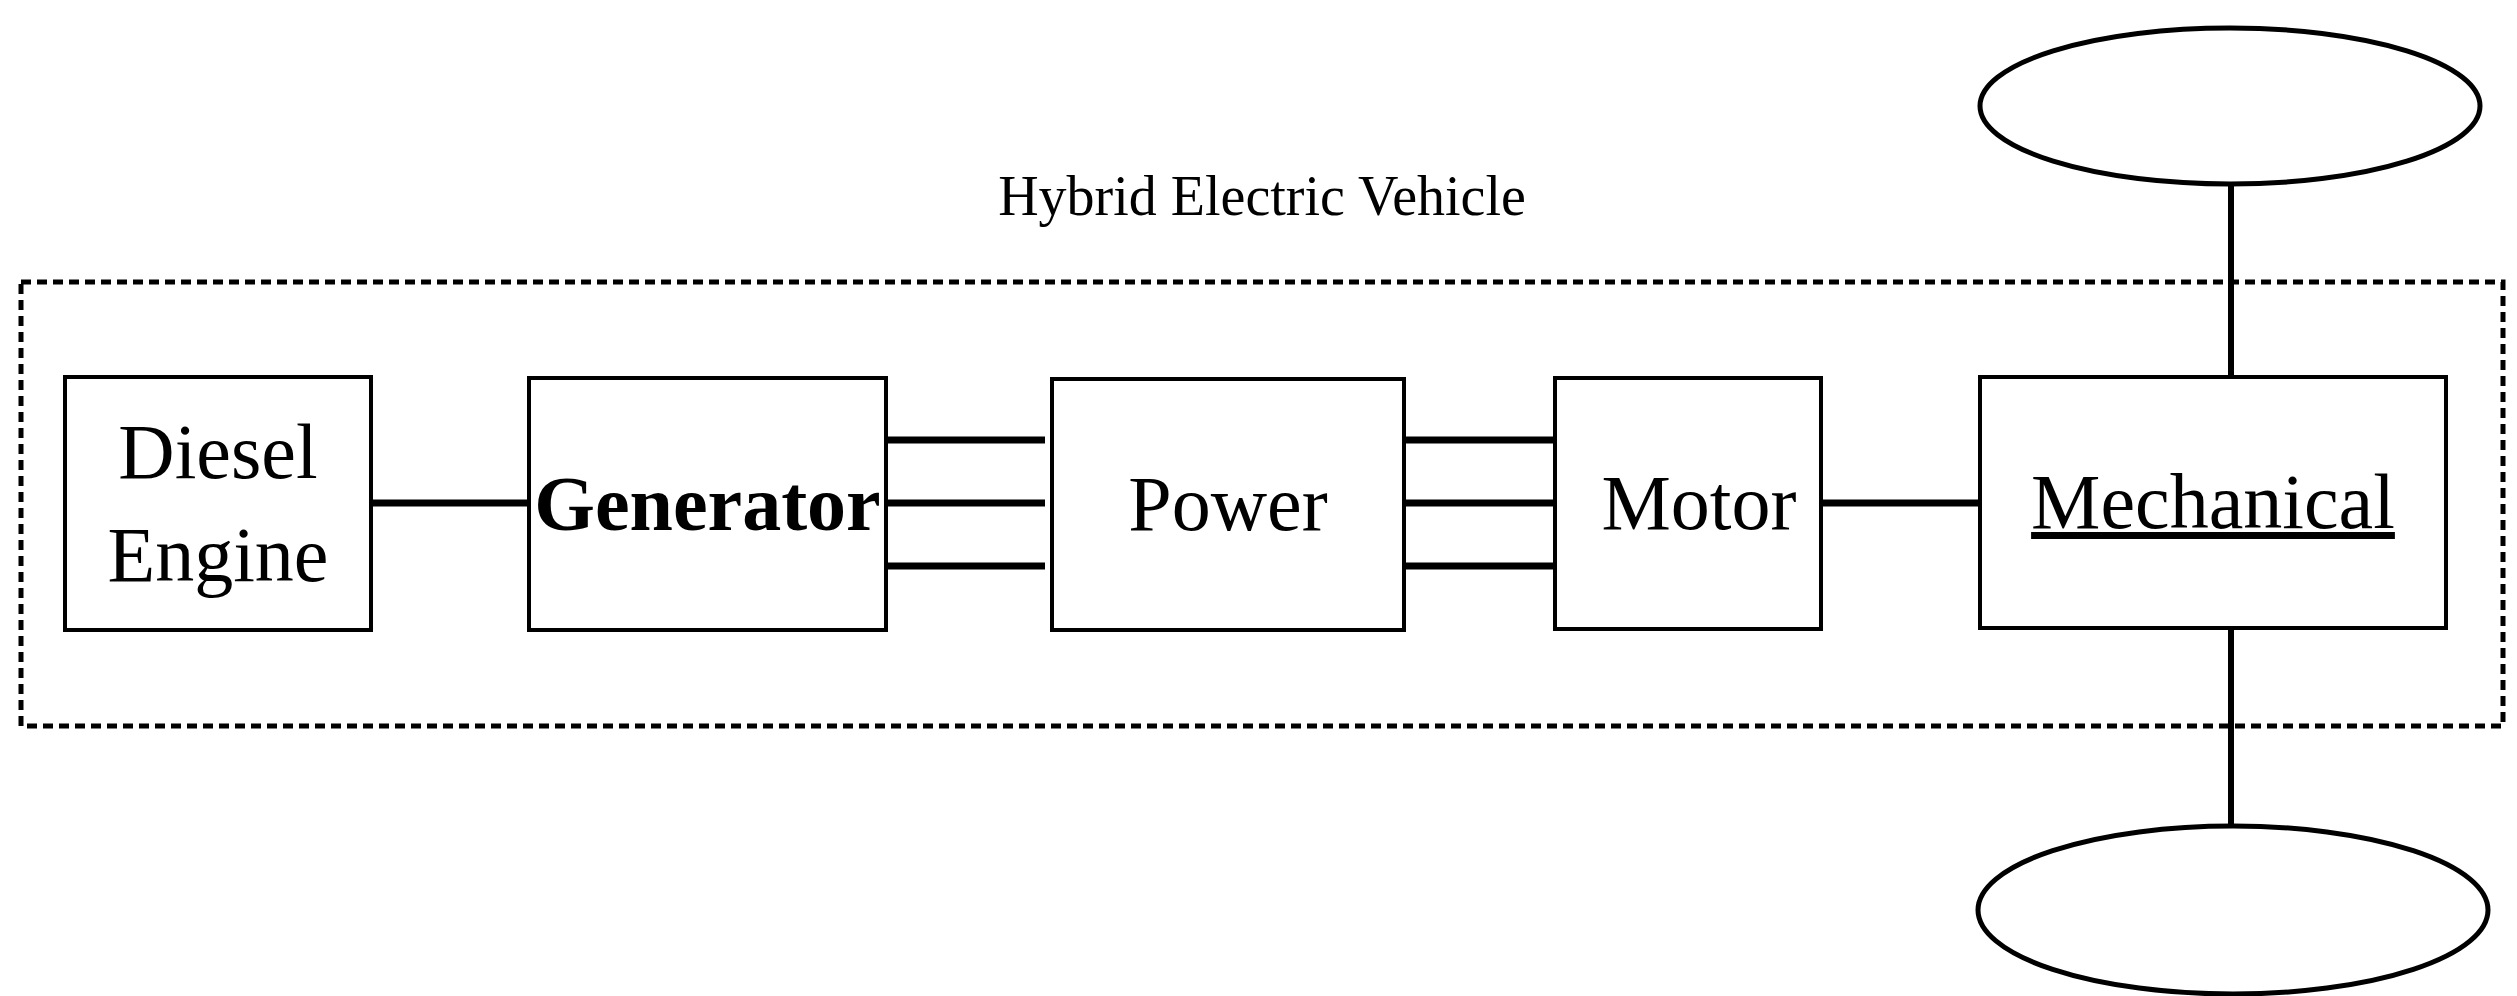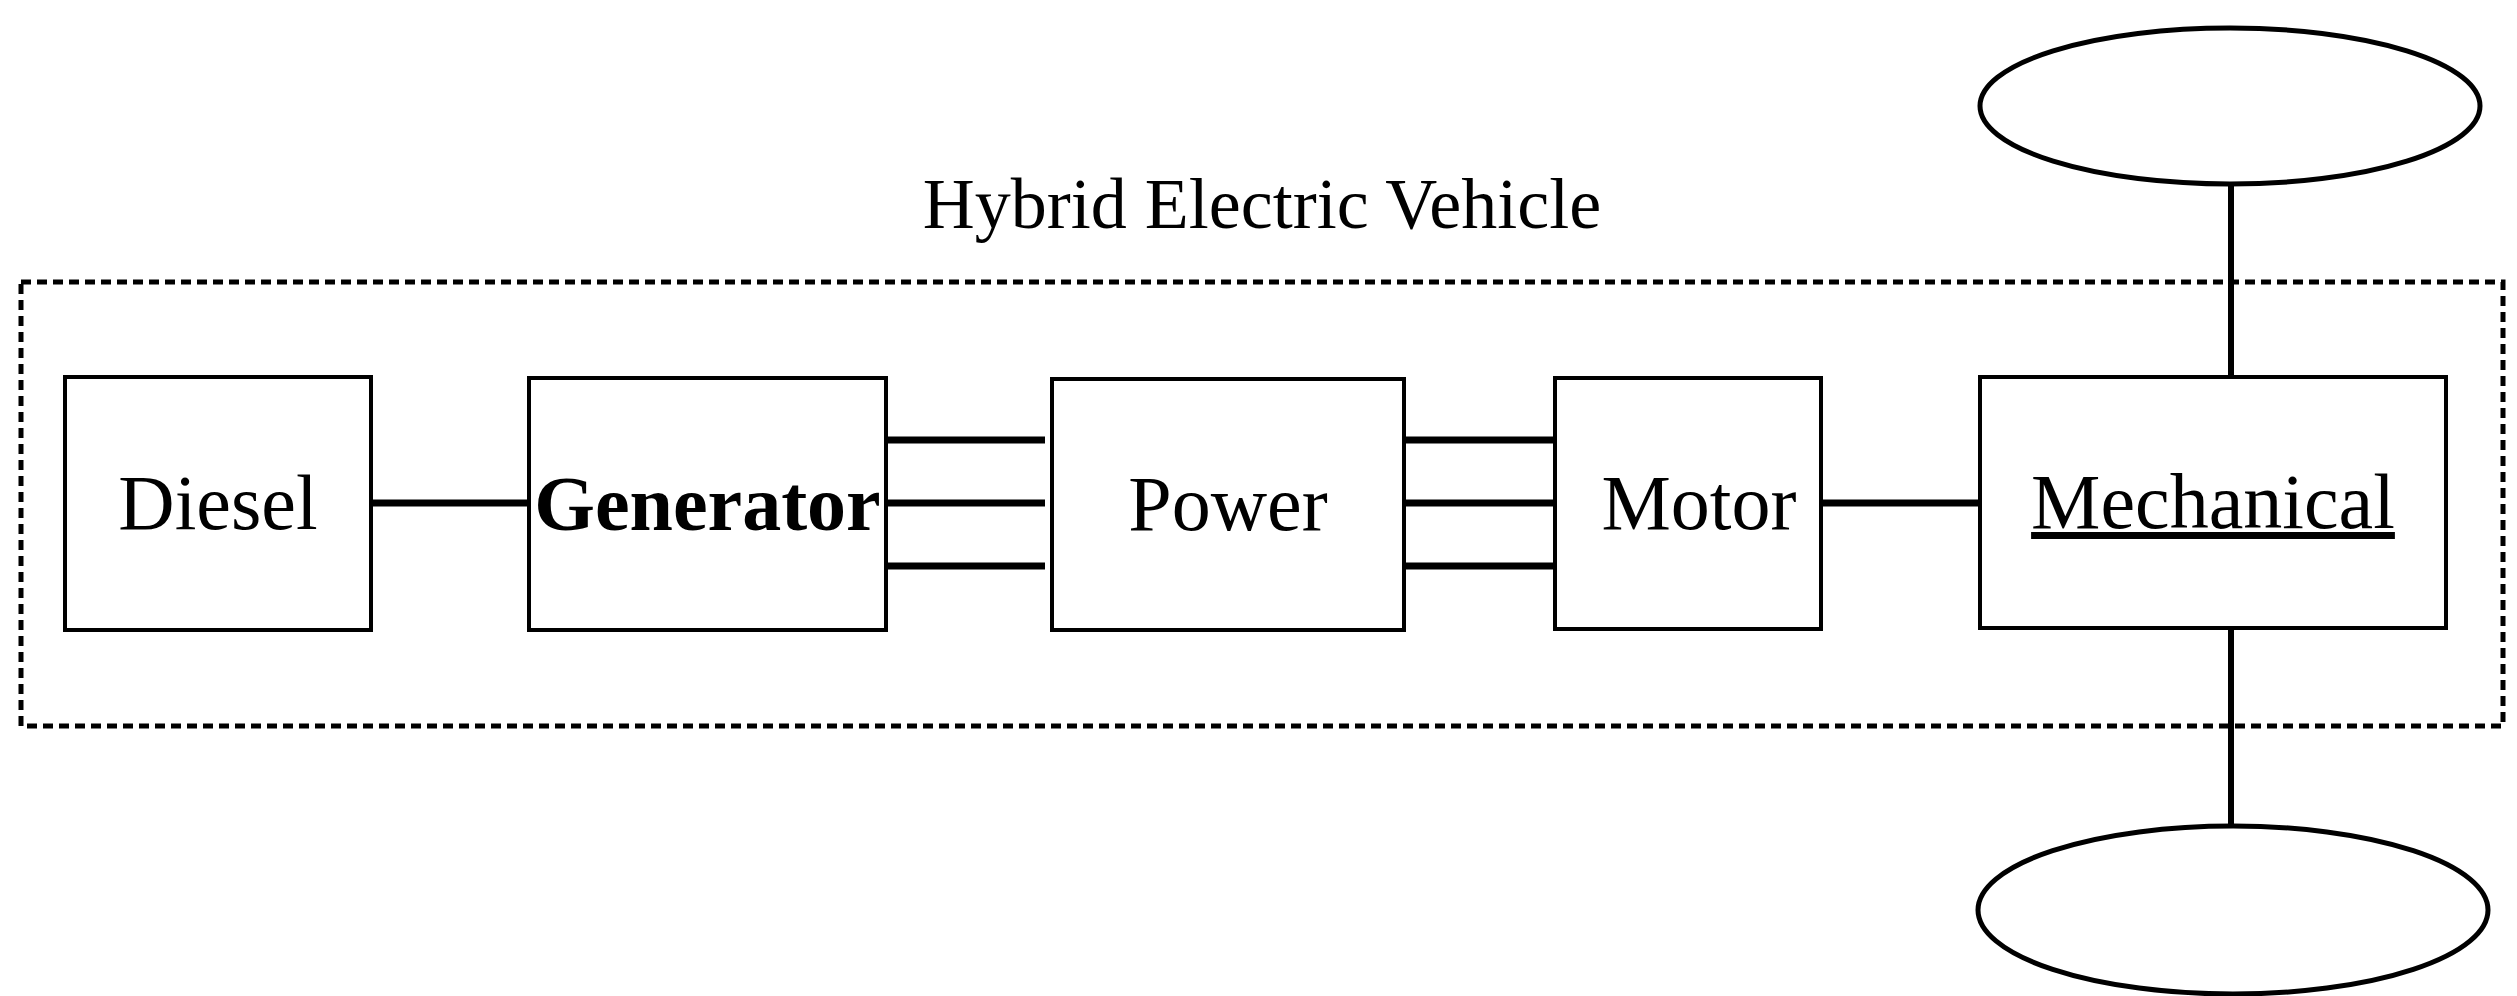--- a/index.html
+++ b/index.html
@@ -16,21 +16,21 @@
     position: absolute;
     left: 0; top: 0;
     width: 2517px; height: 996px;
   }
   .diagram-title {
     position: absolute;
     left: 21px;
     top: 168px;
     width: 2482px;
     text-align: center;
-    font-size: 72px;
+    font-size: 56px;
     line-height: 1;
     white-space: nowrap;
   }
   .node {
     position: absolute;
     box-sizing: border-box;
     background: #ffffff;
     border: 4px solid #000000;
     display: flex;
     flex-direction: column;
@@ -73,20 +73,21 @@
     <line x1="2231" y1="628" x2="2231" y2="830" stroke="#000000" stroke-width="6"></line>
 
     <ellipse cx="2230" cy="106" rx="250" ry="78" fill="#ffffff" stroke="#000000" stroke-width="5"></ellipse>
     <ellipse cx="2233" cy="910" rx="255" ry="84" fill="#ffffff" stroke="#000000" stroke-width="5"></ellipse>
   </svg>
 
   <div class="diagram-title">Hybrid Electric Vehicle</div>
 
   <div class="node" id="node-diesel-engine">
     <span>Diesel</span>
+    <span>Engine</span>
   </div>
 
   <div class="node" id="node-generator">
     <span>Generator</span>
     <span></span>
   </div>
 
   <div class="node" id="node-power-converter">
     <span>Power</span>
   </div>

